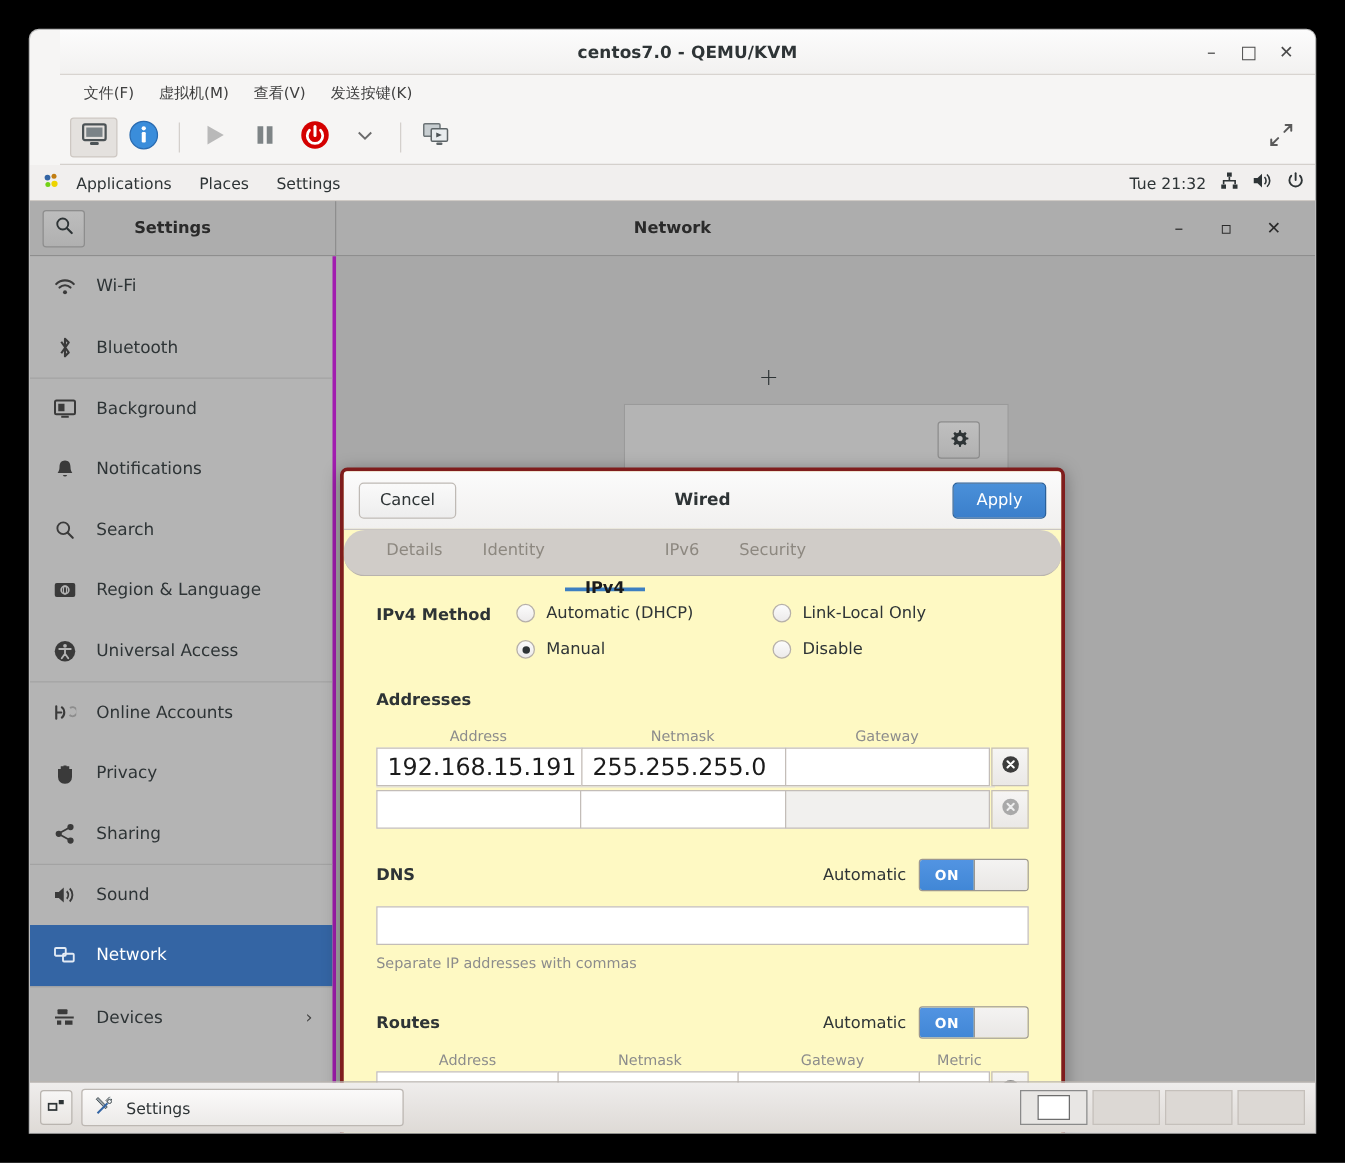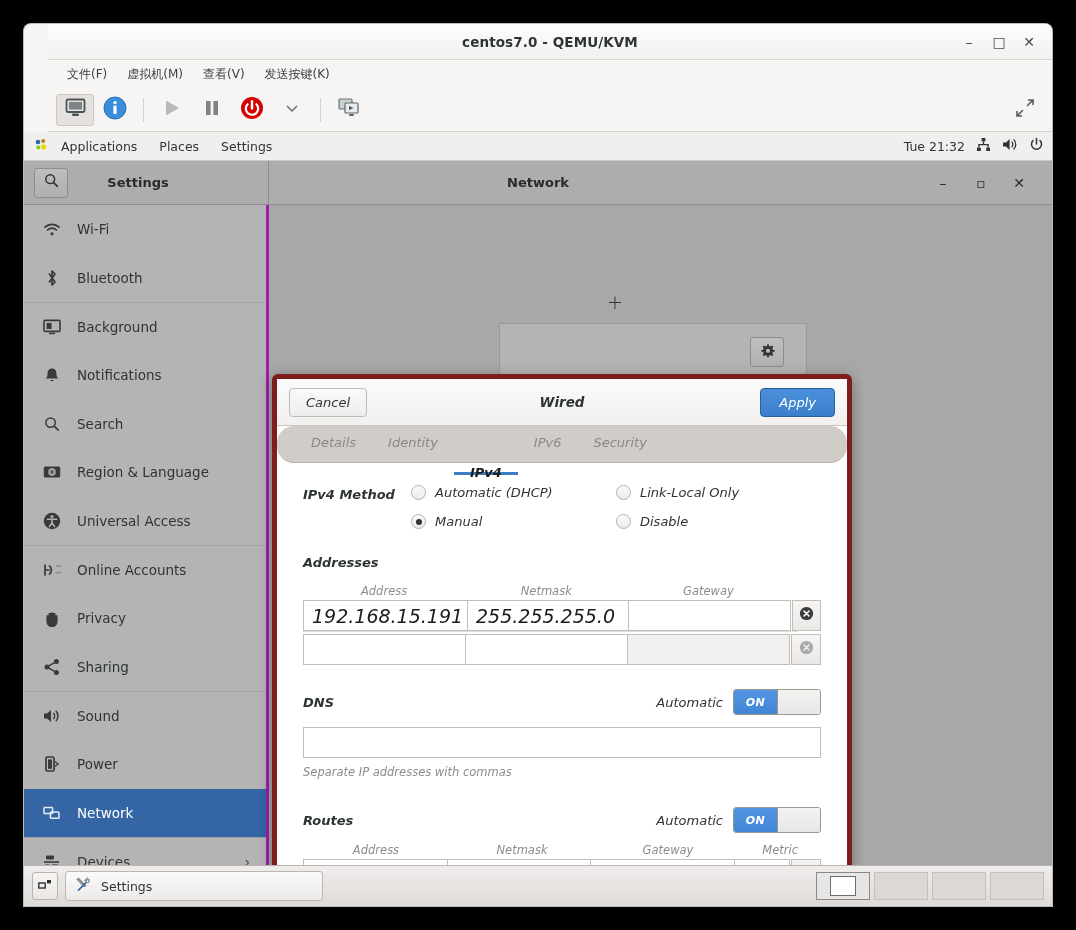--- a/index.html
+++ b/index.html
@@ -151,26 +151,25 @@
     width: 34px; height: 30px; border: 1px solid #8d8d8d;
     background: linear-gradient(#bfbfbf, #b1b1b1);
     border-radius: 3px; display: flex; align-items: center; justify-content: center;
   }
   .off-label { position: absolute; font-size: 12.5px; color: #3a3a3a; }
 
   
   #wired-dialog {
     position: absolute; left: 248px; top: 242px;
     width: 580px; height: 540px;
-    background: #ffffff;
-    border: 5px solid #7f1d1d;
+    background: #fef9c3;
+    border: 3px solid #7f1d1d;
     border-radius: 6px 6px 0 0;
     overflow: hidden;
     box-shadow: 0 3px 14px rgba(0,0,0,.35);
-    font-style: italic;
   }
   #dlg-header {
     height: 47px; background: linear-gradient(#fbfbfb, #f1f0ef);
     border-bottom: 1px solid #c9c5c1;
     display: flex; align-items: center; padding: 0 12px;
     position: relative;
   }
   #dlg-cancel {
     padding: 6px 16px; font-size: 13px; color: #2e3436;
     background: linear-gradient(#fafafa, #ededed);
@@ -549,30 +548,20 @@
           <div class="side-item">
             <span class="side-ico">
               <svg width="18" height="16" viewBox="0 0 18 16">
                 <polygon points="1,5.6 4,5.6 8,2 8,14 4,10.4 1,10.4" fill="#3a3a3a"></polygon>
                 <path d="M10.4 5 A4.4 4.4 0 0 1 10.4 11" fill="none" stroke="#3a3a3a" stroke-width="1.5"></path>
                 <path d="M12.8 2.8 A7.4 7.4 0 0 1 12.8 13.2" fill="none" stroke="#3a3a3a" stroke-width="1.5"></path>
               </svg>
             </span>
             <span>Sound</span>
           </div>
-          <div class="side-item">
-            <span class="side-ico">
-              <svg width="16" height="18" viewBox="0 0 16 18">
-                <rect x="2" y="2" width="8" height="14" rx="1.4" fill="none" stroke="#3a3a3a" stroke-width="1.7"></rect>
-                <rect x="4" y="4.4" width="4" height="9.4" fill="#3a3a3a"></rect>
-                <path d="M11.4 7 L14 9 L11.4 11" fill="none" stroke="#3a3a3a" stroke-width="1.5" stroke-linecap="round"></path>
-              </svg>
-            </span>
-            <span>Power</span>
-          </div>
           <div class="side-item sel">
             <span class="side-ico">
               <svg width="18" height="16" viewBox="0 0 18 16">
                 <rect x="1" y="2.4" width="8.6" height="6.2" rx="0.8" fill="none" stroke="#e3ebf5" stroke-width="1.5"></rect>
                 <rect x="7.4" y="7" width="8.6" height="6.2" rx="0.8" fill="none" stroke="#e3ebf5" stroke-width="1.5"></rect>
               </svg>
             </span>
             <span>Network</span>
           </div>
           <div class="side-sep"></div>
@@ -718,21 +707,21 @@
           <span class="toggle">
             <span class="on">ON</span>
             <span class="knob"></span>
           </span>
         </div>
 
         <div class="addr-head" style="margin-top:10px;">
           <div style="width:146px;">Address</div>
           <div style="width:146px;">Netmask</div>
           <div style="width:146px;">Gateway</div>
-          <div style="width:57px;text-align:right;">Metric</div>
+          <div style="width:57px;">Metric</div>
         </div>
         <div class="addr-row" style="margin-top:2px;">
           <div class="cell" style="width:146px;"></div>
           <div class="cell" style="width:146px;"></div>
           <div class="cell" style="width:146px;"></div>
           <div class="cell" style="width:57px;"></div>
           <div class="del-btn">
             <span>
               <svg width="15" height="15" viewBox="0 0 15 15">
                 <circle cx="7.5" cy="7.5" r="6.6" fill="#8e8e8e"></circle>

